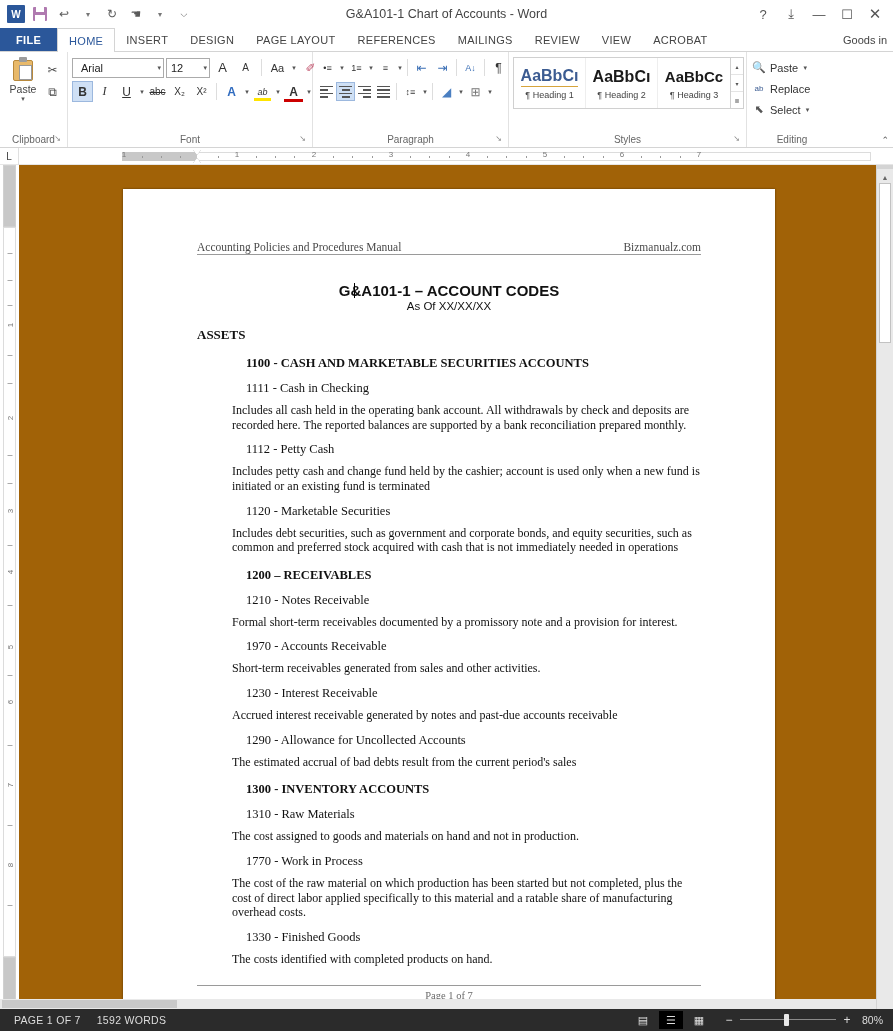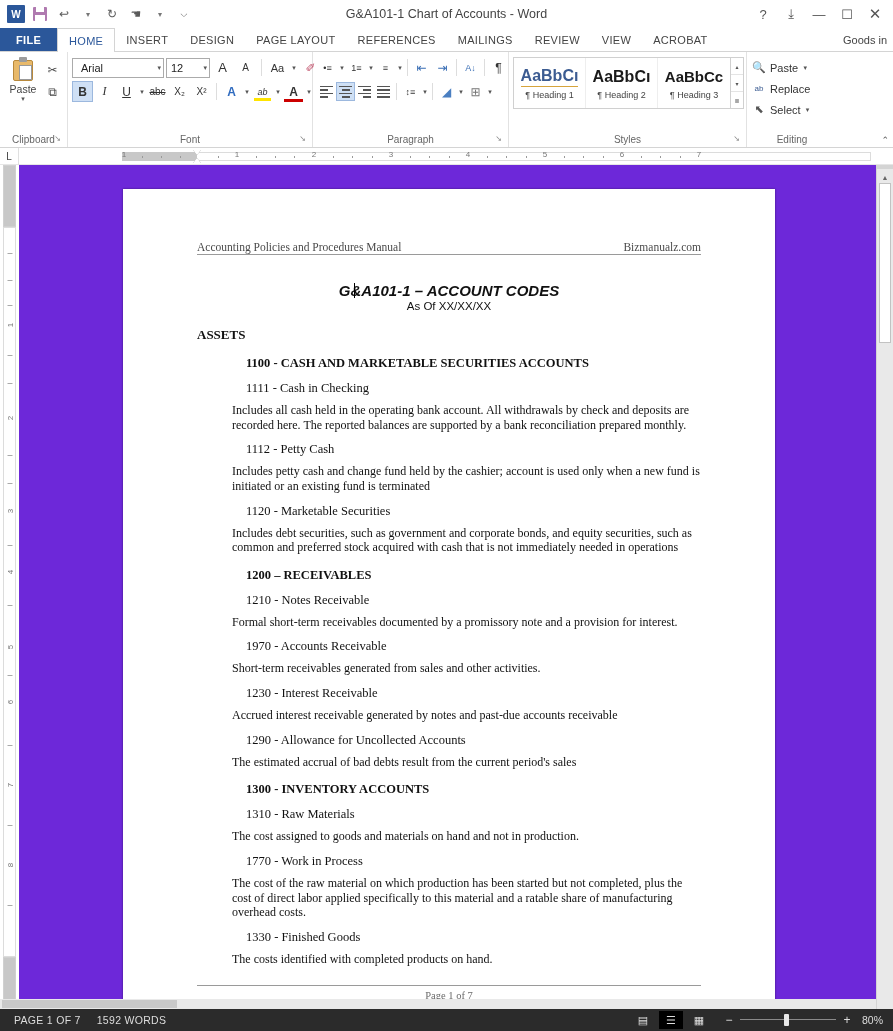--- a/index.html
+++ b/index.html
@@ -187,35 +187,35 @@
   .main { position:relative; height: 860px; background:#b5b5b5; display:flex; }
   .vruler { width:19px; background:#fff; position:relative; }
   .vr-track { position:absolute; left:3px; right:3px; top:0; bottom:0;}
   .vr-seg { position:absolute; left:0; right:0; background:#fff; border:1px solid #dcdcdc;}
   .vr-margin { position:absolute; left:0; right:0; background:#c8c8c8; border:1px solid #d0d0d0;}
   .vr-num { position:absolute; left:50%; transform:translate(-50%,-50%) rotate(-90deg);
      font-size:8px; color:#777; }
   .vr-tick { position:absolute; left:50%; transform:translateX(-50%);
      width:5px; height:1px; background:#aaa; }
 
-  .doc-scroll { flex:1; position:relative; overflow:hidden; background:#6d28d9; }
+  .doc-scroll { flex:1; position:relative; overflow:hidden; background:#a16207; }
   .page {
     position:absolute; left:104px; top:24px; width:652px; height:860px;
     background:#fff; box-shadow:0 0 2px rgba(0,0,0,.45);
   }
   .page-inner { padding: 52px 74px 0 74px; }
 
   .hdr { display:flex; justify-content:space-between;
     border-bottom:1px solid #9a9a9a; padding-bottom:1px;
     font-family:"Liberation Serif", serif; font-size:11.5px; color:#4a4a4a; }
 
   .doc-title {
     text-align:center; font-family:"Liberation Sans", sans-serif;
     font-weight:bold; font-size:15px; color:#111; margin-top:27px;
-    letter-spacing:0px; position:relative;font-style:italic;
+    letter-spacing:0px; position:relative;
   }
   .caret { position:absolute; left:50%; margin-left:-95px; top:1px;
      width:1px; height:15px; background:#000; }
   .doc-sub {
     text-align:center; font-family:"Liberation Sans", sans-serif;
     font-size:11.5px; color:#111; margin-top:1px;
   }
 
   .body-txt { font-family:"Liberation Serif", serif; color:#111; }
   .sec-head { font-size:13px; font-weight:bold; margin-top:15px; }

